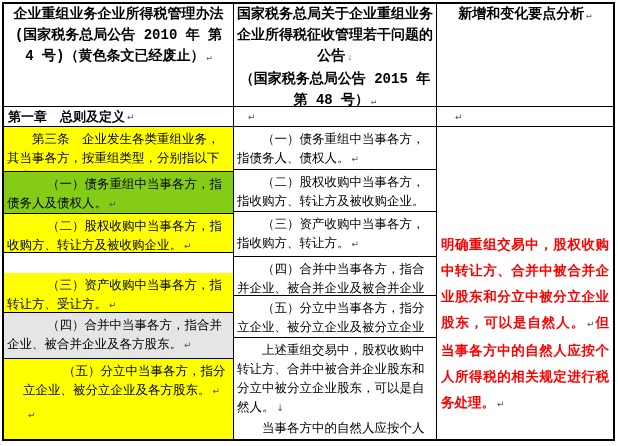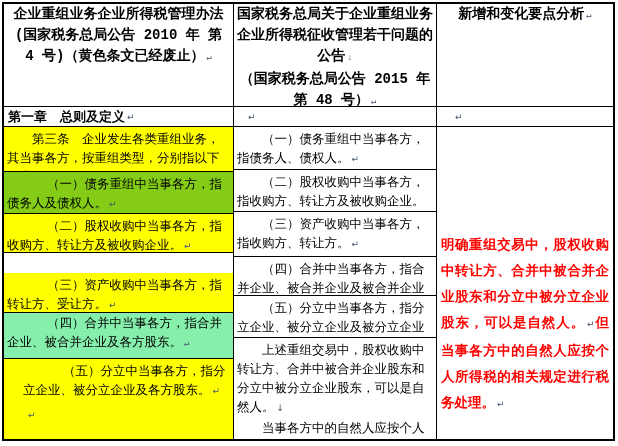--- a/index.html
+++ b/index.html
@@ -79,21 +79,21 @@
       </div>
     </div>
 
     <div class="body-row">
 
       <div class="bodycol c1 vline">
         <div class="cell yellow ind2" style="height: 45px; background: rgb(255, 255, 0);"><span>第三条　企业发生各类重组业务，其当事各方，按重组类型，分别指以下企业：</span></div>
         <div class="cell yellow ind3" style="height: 42px; background: #84cc16;"><span>（一）债务重组中当事各方，指债务人及债权人。</span><span class="mark">↵</span></div>
         <div class="cell yellow ind3" style="height: 39px; background: rgb(255, 255, 0);"><span>（二）股权收购中当事各方，指收购方、转让方及被收购企业。</span><span class="mark">↵</span></div>
         <div class="cell yellow ind3" style="height: 40px; background: rgb(255, 255, 0); margin-top: 20px;"><span>（三）资产收购中当事各方，指转让方、受让方。</span><span class="mark">↵</span></div>
-        <div class="cell yellow ind3" style="height: 46px; background: #86efac; font-family: Liberation Mono, monospace;"><span>（四）合并中当事各方，指合并企业、被合并企业及各方股东。</span><span class="mark">↵</span></div>
+        <div class="cell yellow ind3" style="height: 46px; background: #e5e5e5;"><span>（四）合并中当事各方，指合并企业、被合并企业及各方股东。</span><span class="mark">↵</span></div>
         <div class="cell yellow last" style="background: rgb(255, 255, 0); padding-left: 19px;">
           <div class="ind3"><span>（五）分立中当事各方，指分立企业、被分立企业及各方股东。</span><span class="mark">↵</span></div>
           <div class="empty-line"><span class="mark">↵</span></div>
           <div class="empty-line"><span class="mark">↵</span></div>
         </div>
       </div>
 
       <div class="bodycol c2 vline">
         <div class="cell ind2" style="height:43px"><span>（一）债务重组中当事各方，指债务人、债权人。</span><span class="mark">↵</span></div>
         <div class="cell ind2" style="height:42px"><span>（二）股权收购中当事各方，指收购方、转让方及被收购企业。</span></div>

